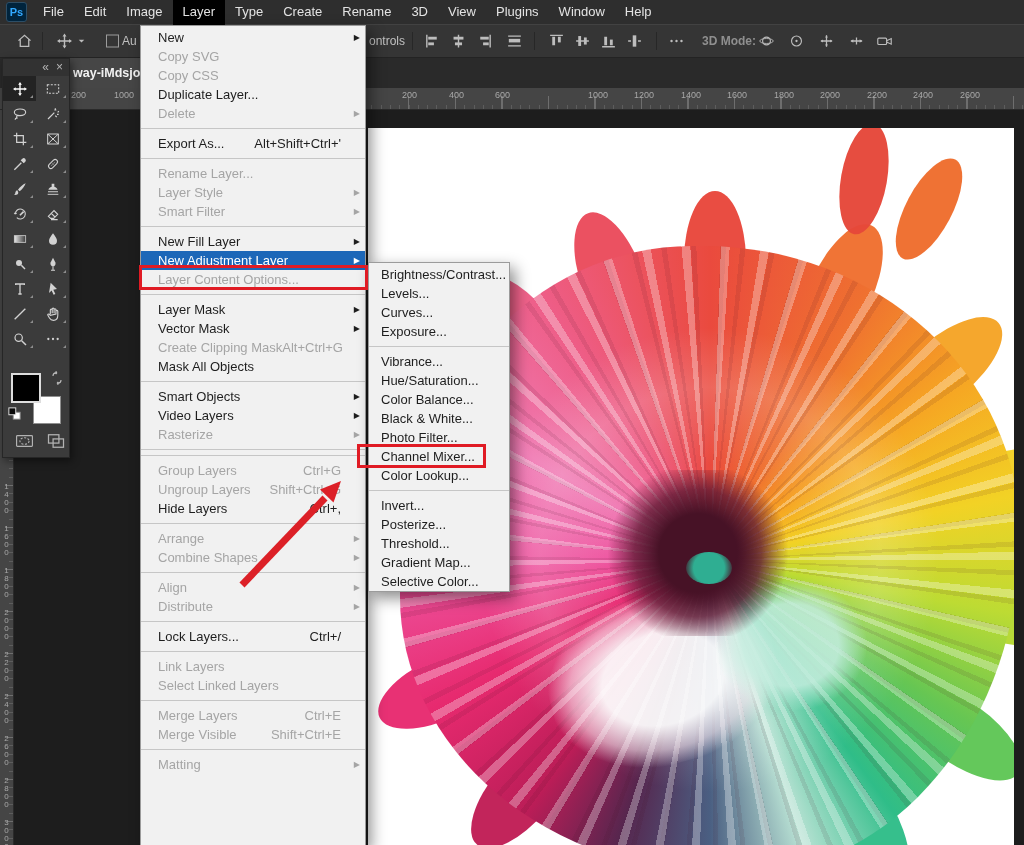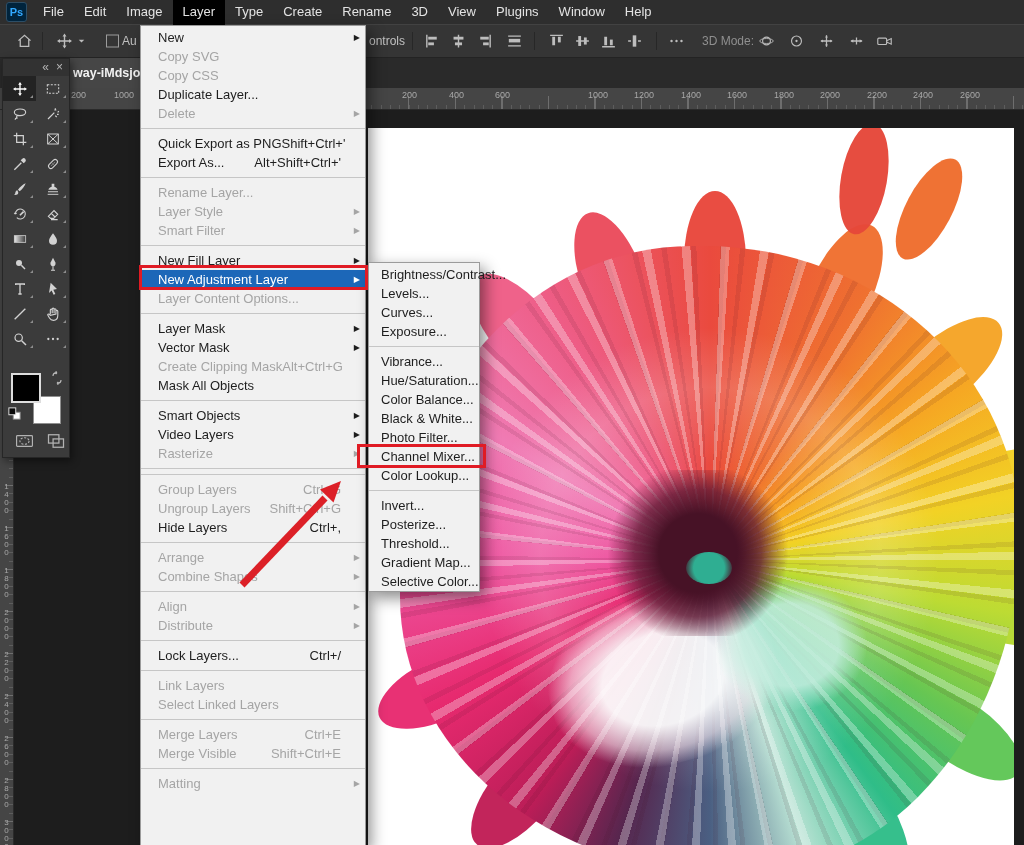--- a/index.html
+++ b/index.html
@@ -14,21 +14,21 @@
   .mb-item{padding:15px 10px;height:24px;line-height:24px;cursor:default;}
   .mb-item.active{background:#000000;}
   
   #optbar{position:absolute;top:24px;left:0;right:0;height:34px;background:#353535;
           border-top:1px solid #424242;border-bottom:1px solid #232323;z-index:20;box-sizing:border-box;}
   .ob{position:absolute;top:50%;transform:translateY(-50%);color:#bdbdbd;}
   .vsep{position:absolute;top:7px;bottom:7px;width:1px;background:#272727;}
   .ob-icon{width:17px;height:17px;display:block;}
   .ob-icon.small{width:11px;height:11px;}
   .ob-label{font-size:12px;color:#c0c0c0;}
-  .ob-dim{font-size:12px;color:#8f8f8f;}
+  .ob-dim{font-size:12px;color:#8f8f8f;font-weight:bold;}
   .cb{width:11px;height:11px;border:1px solid #9c9c9c;background:transparent;}
   
   #tabbar{position:absolute;top:58px;left:0;right:0;height:30px;background:#2a2a2a;z-index:5;}
   #doc-tab{position:absolute;top:58px;left:70px;width:240px;height:30px;background:#464646;
            color:#f1f1f1;font-size:12.5px;font-weight:bold;line-height:30px;padding-left:3px;
            z-index:6;white-space:nowrap;overflow:hidden;}
   #hruler{position:absolute;top:88px;left:0;right:0;height:22px;background:#454545;
           border-bottom:1px solid #2a2a2a;z-index:7;box-sizing:border-box;
           background-image:repeating-linear-gradient(90deg,#6e6e6e 0 1px,transparent 1px 46.5px),
                            repeating-linear-gradient(90deg,#5d5d5d 0 1px,transparent 1px 9.3px);
@@ -81,21 +81,21 @@
   #sw-fg{left:8px;top:314px;width:30px;height:30px;background:#000;border:2px solid #dedede;z-index:2;}
   #sw-bg{left:30px;top:337px;width:28px;height:28px;background:#fff;border:1px solid #8f8f8f;z-index:1;}
   #sw-swap{left:46px;top:311px;width:16px;height:16px;color:#c3c3c3;z-index:2;}
   #sw-def{left:4px;top:347px;width:15px;height:15px;z-index:2;}
   #qmask{left:7px;top:372px;width:29px;height:20px;color:#b3b3b3;}
   #smode{left:40px;top:372px;width:26px;height:20px;color:#b3b3b3;}
   
   .menu-panel{position:absolute;background:#f1f1f1;border:1px solid #9b9b9b;box-sizing:border-box;
               box-shadow:5px 6px 14px rgba(0,0,0,.45);color:#1e1e1e;padding-top:2px;}
   #layer-menu{left:140px;top:25px;width:226px;height:821px;z-index:50;}
-  #adj-submenu{left:368px;top:262px;width:112px;height:330px;z-index:51;}
+  #adj-submenu{left:368px;top:262px;width:142px;height:330px;z-index:51;}
   .m-row{height:19px;line-height:19px;font-size:13px;padding:0 24px 0 17px;position:relative;
          display:flex;white-space:nowrap;}
   #adj-submenu .m-row{padding-left:12px;padding-right:10px;}
   .m-label{flex:0 0 auto;}
   .m-short{margin-left:auto;}
   .m-arrow{position:absolute;right:5px;top:0;font-size:8px;line-height:19px;}
   .m-row.dis{color:#a5a5a5;}
   .m-row.hl{background:#1c67b8;color:#ffffff;}
   .m-sep{border-top:1px solid #c6c6c6;margin:5px 0;}
   
@@ -624,24 +624,20 @@
       </div>
       <div class="m-row">
         <span class="m-label">Duplicate Layer...</span>
       </div>
       <div class="m-row dis">
         <span class="m-label">Delete</span>
         <span class="m-arrow">▶</span>
       </div>
       <div class="m-sep"></div>
       <div class="m-row">
-        <span class="m-label">Quick Export as PNG</span>
-        <span class="m-short">Shift+Ctrl+'</span>
-      </div>
-      <div class="m-row">
         <span class="m-label">Export As...</span>
         <span class="m-short">Alt+Shift+Ctrl+'</span>
       </div>
       <div class="m-sep"></div>
       <div class="m-row dis">
         <span class="m-label">Rename Layer...</span>
       </div>
       <div class="m-row dis">
         <span class="m-label">Layer Style</span>
         <span class="m-arrow">▶</span>

